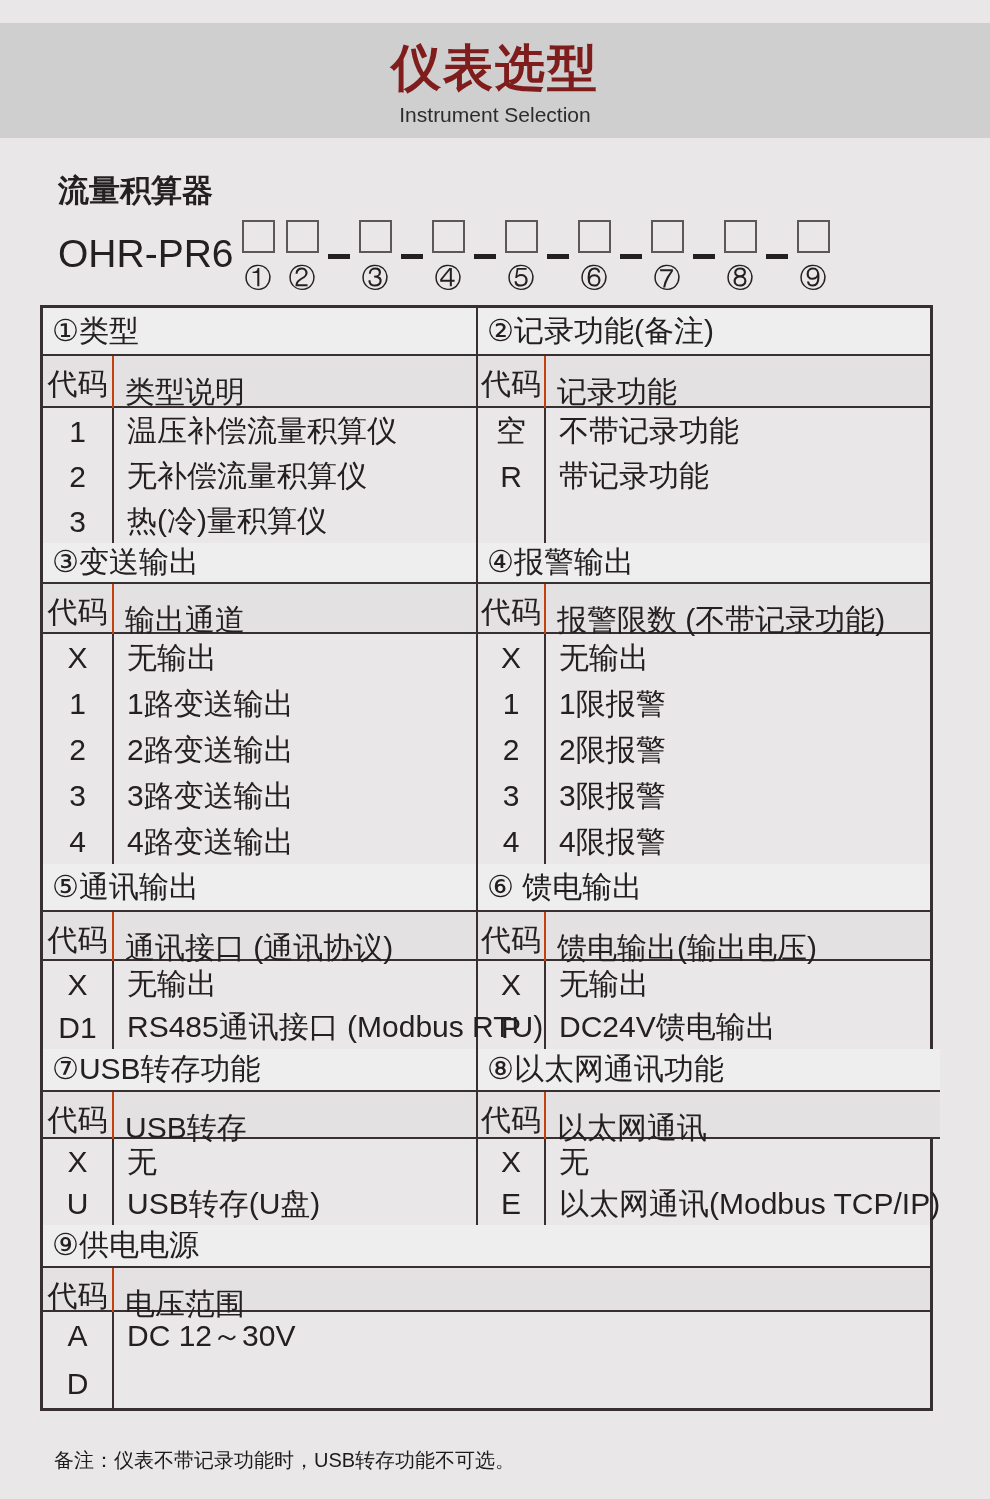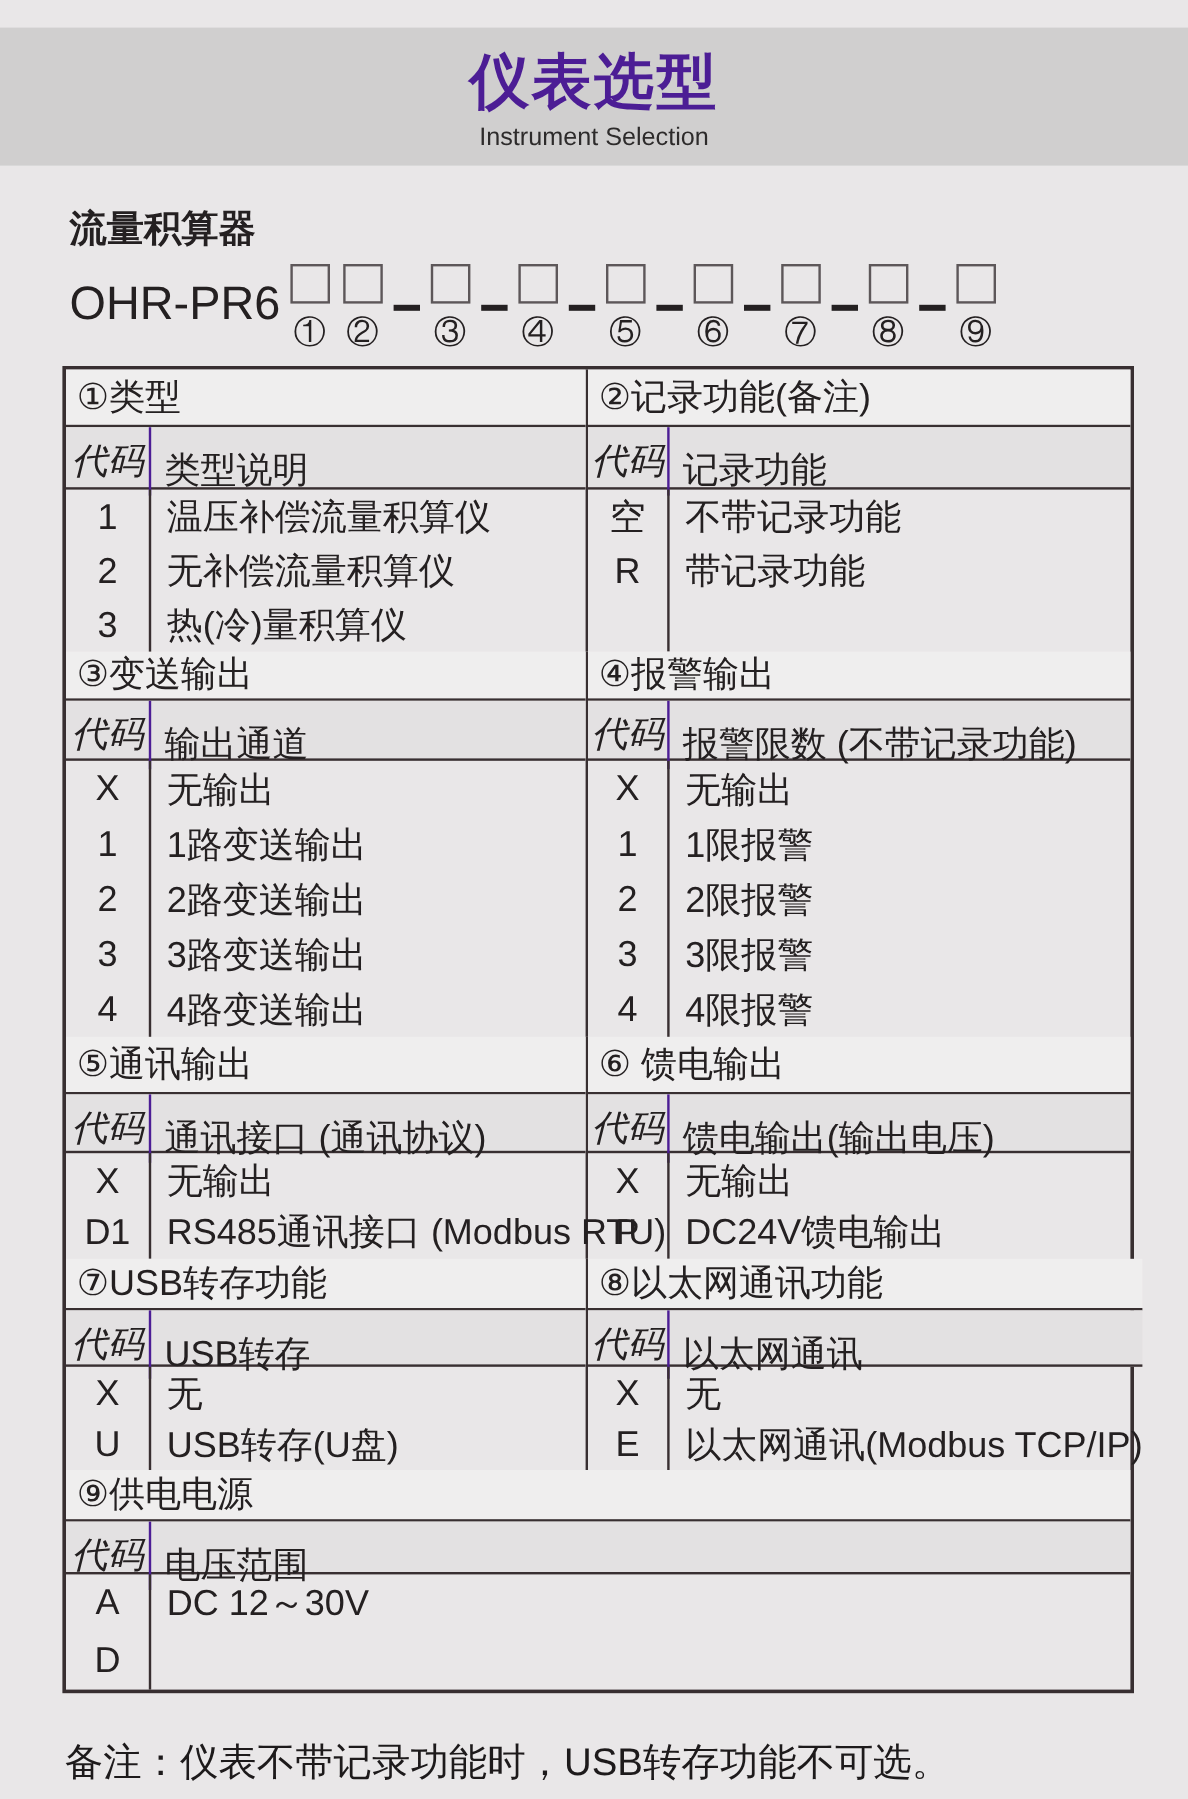--- a/index.html
+++ b/index.html
@@ -14,21 +14,21 @@
   
   .band {
     position: absolute; left: 0; top: 23px;
     width: 990px; height: 115px;
     background: #d0cfcf;
     text-align: center;
   }
   .band-title {
     margin-top: 12px;
     font-size: 50px; font-weight: 600;
-    letter-spacing: 2px; color: #4c1d95;
+    letter-spacing: 2px; color: #7f1d1d;
   }
   .band-sub {
     margin-top: 1px;
     font-size: 21px; font-weight: 400; color: #2d2b2b;
   }
   
   .product-label {
     position: absolute; left: 58px; top: 170px;
     font-size: 31px; font-weight: 700;
   }
@@ -46,21 +46,21 @@
   .box { width: 33px; height: 33px; border: 2px solid #5d5759; background: transparent; }
   .num {
     margin-top: 10px;
     font-family: "DejaVu Serif", "Liberation Serif", serif;
     font-size: 27px; color: #242021; line-height: 30px;
   }
   .dash { width: 26px; height: 33px; margin: 6px 7px 0 7px; display: flex; align-items: center; justify-content: center; }
   .dash::after { content: ""; width: 22px; height: 5px; background: #242021; }
   
   .sel-table {
-    position: absolute; left: 52px; top: 305px;
+    position: absolute; left: 40px; top: 305px;
     width: 893px;
     border: 3px solid #382f31;
     background: #e9e7e8;
   }
   .pair { display: grid; grid-template-columns: 435px 1fr; }
   .pair .sec-left { border-right: 2px solid #382f31; }
   .sec { --cw: 71px; }
   .sec-right { --cw: 68px; }
   .sec-title {
     height: var(--th);
@@ -73,22 +73,21 @@
   }
   .sec-head {
     display: grid; grid-template-columns: var(--cw) 1fr;
     height: var(--hh);
     background: #e3e1e2;
     border-bottom: 2px solid #382f31;
     font-size: 30px; font-weight: 500;
   }
   .sec-head .hc-code {
     display: flex; align-items: center; justify-content: center;
-    border-right: 2px solid #4c1d95;
-    font-style: italic;
+    border-right: 2px solid #c2410c;
   }
   .sec-head .hc-desc { display: flex; align-items: center; padding-left: 11px; white-space: nowrap; margin-top: 16px; }
   .sec-data {
     display: grid; grid-template-columns: var(--cw) 1fr;
     height: var(--dh);
   }
   .sec-data .codes {
     border-right: 2px solid #382f31;
     display: flex; flex-direction: column; padding-top: var(--pt);
   }
@@ -103,21 +102,21 @@
   .descs .line { padding-left: 13px; }
   
   .pair-1 { --th: 48px; --hh: 52px; --dh: 135px; --lh: 45px; --pt: 1px; }
   .pair-2 { --th: 41px; --hh: 50px; --dh: 230px; --lh: 46px; --pt: 1px; }
   .pair-3 { --th: 48px; --hh: 49px; --dh: 88px;  --lh: 43px; --pt: 2px; }
   .pair-4 { --th: 43px; --hh: 47px; --dh: 86px;  --lh: 42px; --pt: 2px; }
   .sec-full { --th: 43px; --hh: 44px; --dh: 96px; --lh: 48px; --pt: 0px; --cw: 71px; }
   
   .note {
     position: absolute; left: 54px; top: 1447px;
-    font-size: 32px; font-weight: 500; color: #1d1a1b;
+    font-size: 20px; font-weight: 500; color: #1d1a1b;
     white-space: nowrap;
   }
 </style>
 </head>
 <body>
 
 <div class="band">
   <div class="band-title">仪表选型</div>
   <div class="band-sub">Instrument Selection</div>
 </div>

